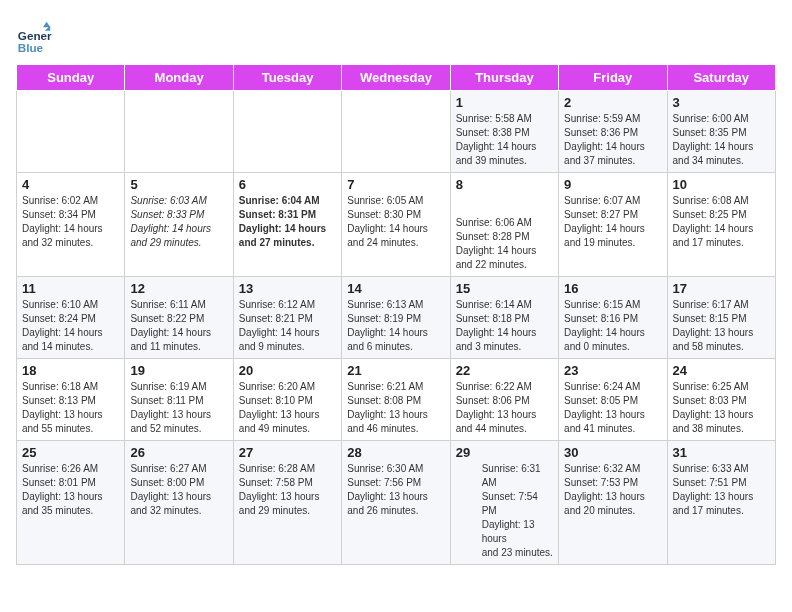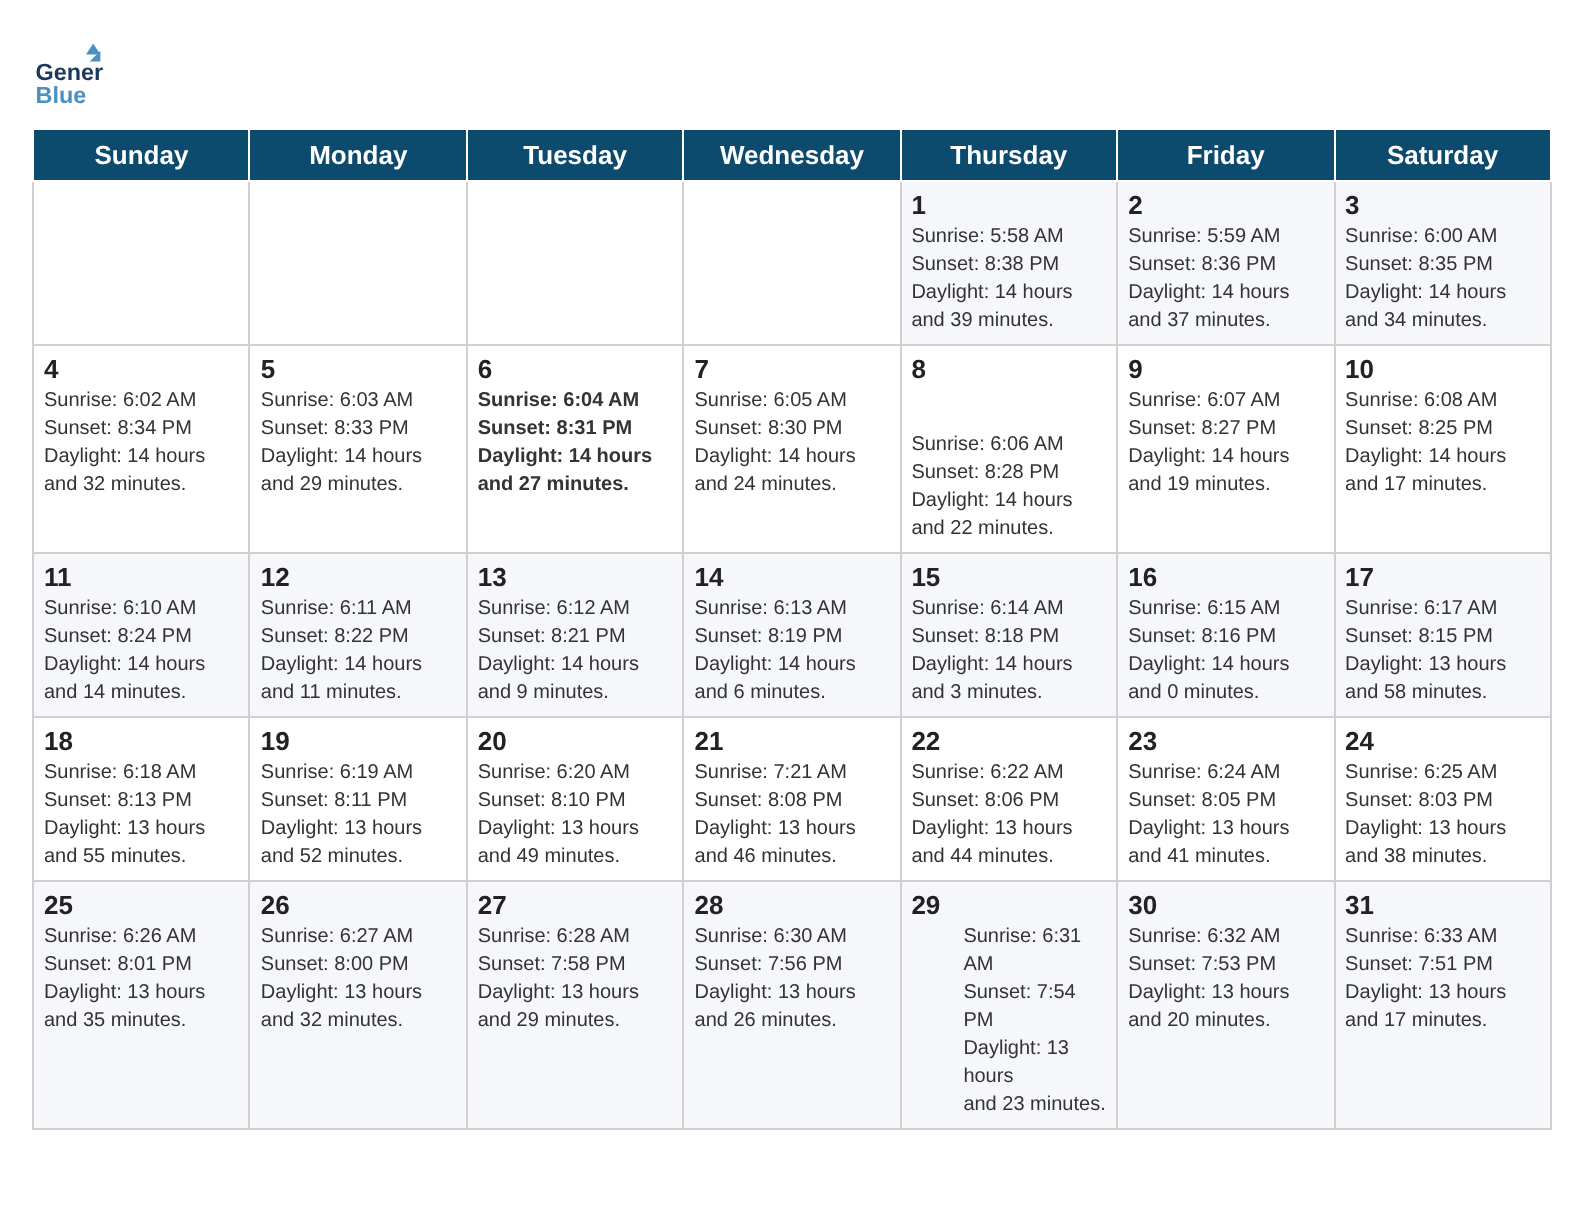--- a/index.html
+++ b/index.html
@@ -37,21 +37,21 @@
     .subtitle {
       font-size: 16px;
       color: #444;
     }
     table {
       width: 100%;
       border-collapse: collapse;
       font-size: 11px;
     }
     thead tr th {
-      background: #0c4a6e;
+      background: #d946ef;
       color: #fff;
       text-align: center;
       padding: 5px 4px;
       font-size: 13px;
       font-weight: bold;
       border: 1px solid #fff;
     }
     tbody tr td {
       border: 1px solid #d0d0d0;
       vertical-align: top;
@@ -142,21 +142,21 @@
       <tr>
         <td>
           <span class="day-number">4</span>
           <div class="day-info" style="white-space: pre-line;">Sunrise: 6:02 AM
 Sunset: 8:34 PM
 Daylight: 14 hours
 and 32 minutes.</div>
         </td>
         <td>
           <span class="day-number">5</span>
-          <div class="day-info" style="white-space: pre-line;">Sunrise: 6:03 AM
+          <div class="day-info" style="white-space: pre-line; font-style: italic;">Sunrise: 6:03 AM
 Sunset: 8:33 PM
 Daylight: 14 hours
 and 29 minutes.</div>
         </td>
         <td>
           <span class="day-number">6</span>
           <div class="day-info" style="white-space: pre-line; font-weight: bold;">Sunrise: 6:04 AM
 Sunset: 8:31 PM
 Daylight: 14 hours
 and 27 minutes.</div>
@@ -258,21 +258,21 @@
         </td>
         <td>
           <span class="day-number">20</span>
           <div class="day-info" style="white-space: pre-line;">Sunrise: 6:20 AM
 Sunset: 8:10 PM
 Daylight: 13 hours
 and 49 minutes.</div>
         </td>
         <td>
           <span class="day-number">21</span>
-          <div class="day-info" style="white-space: pre-line;">Sunrise: 7:21 AM
+          <div class="day-info" style="white-space: pre-line;">Sunrise: 6:21 AM
 Sunset: 8:08 PM
 Daylight: 13 hours
 and 46 minutes.</div>
         </td>
         <td>
           <span class="day-number">22</span>
           <div class="day-info" style="white-space: pre-line;">Sunrise: 6:22 AM
 Sunset: 8:06 PM
 Daylight: 13 hours
 and 44 minutes.</div>

